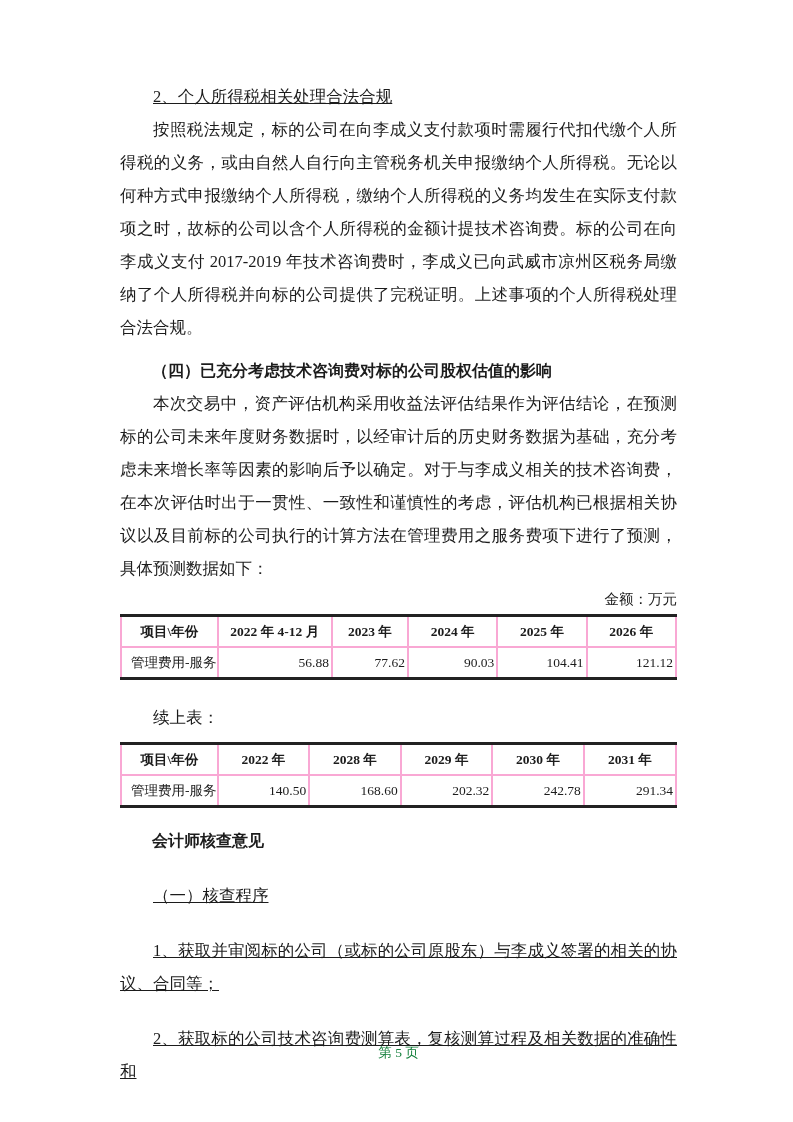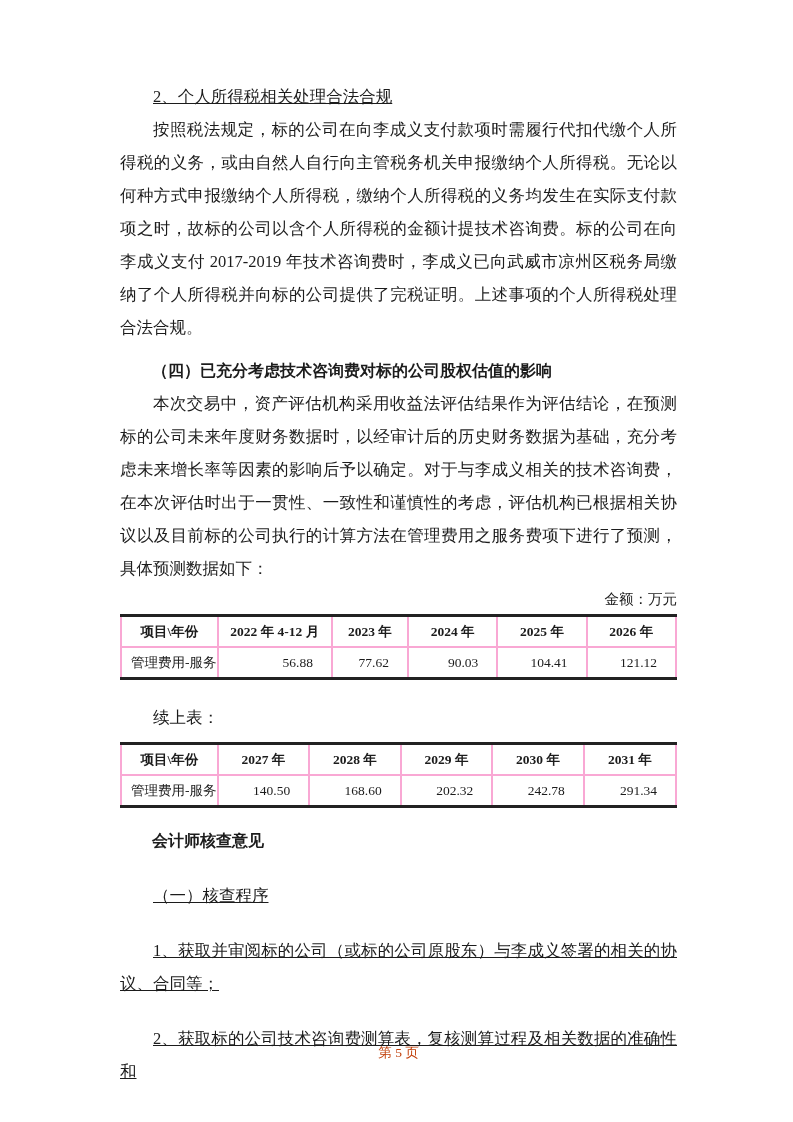--- a/index.html
+++ b/index.html
@@ -59,29 +59,29 @@
     height:27px;
     padding:1px 3px;
     overflow:hidden;
     white-space:nowrap;
   }
   table.fin tr.thead td {
     font-weight:bold;
     text-align:center;
   }
   table.fin td.rowlabel { text-align:left; padding-left:9px; }
-  table.fin td.num { text-align:right; padding-right:18px; }
+  table.fin td.num { text-align:right; padding-right:2px; }
   .cont-label { margin-top:21px; margin-bottom:8px; }
   .footer {
     position:absolute;
     left:4px; right:0;
     bottom:60px;
     text-align:center;
     font-size:13.5px;
-    color:#c2410c;
+    color:#15803d;
   }
 </style>
 </head>
 <body>
 
 <div class="page">
 
 
   <div class="content">
 
@@ -132,21 +132,21 @@
         <col style="width:17.4%">
           <col style="width:16.5%">
           <col style="width:16.5%">
         <col style="width:16.5%">
           <col style="width:16.5%">
           <col style="width:16.6%">
       </colgroup>
       <tbody>
           <tr class="thead">
         <td>项目\年份</td>
-        <td>2027 年</td>
+        <td>2022 年</td>
         <td>2028 年</td>
         <td>2029 年</td>
         <td>2030 年</td>
         <td>2031 年</td>
       </tr>
       <tr>
         <td class="rowlabel">管理费用-服务费</td>
         <td class="num">140.50</td>
         <td class="num">168.60</td>
         <td class="num">202.32</td>

